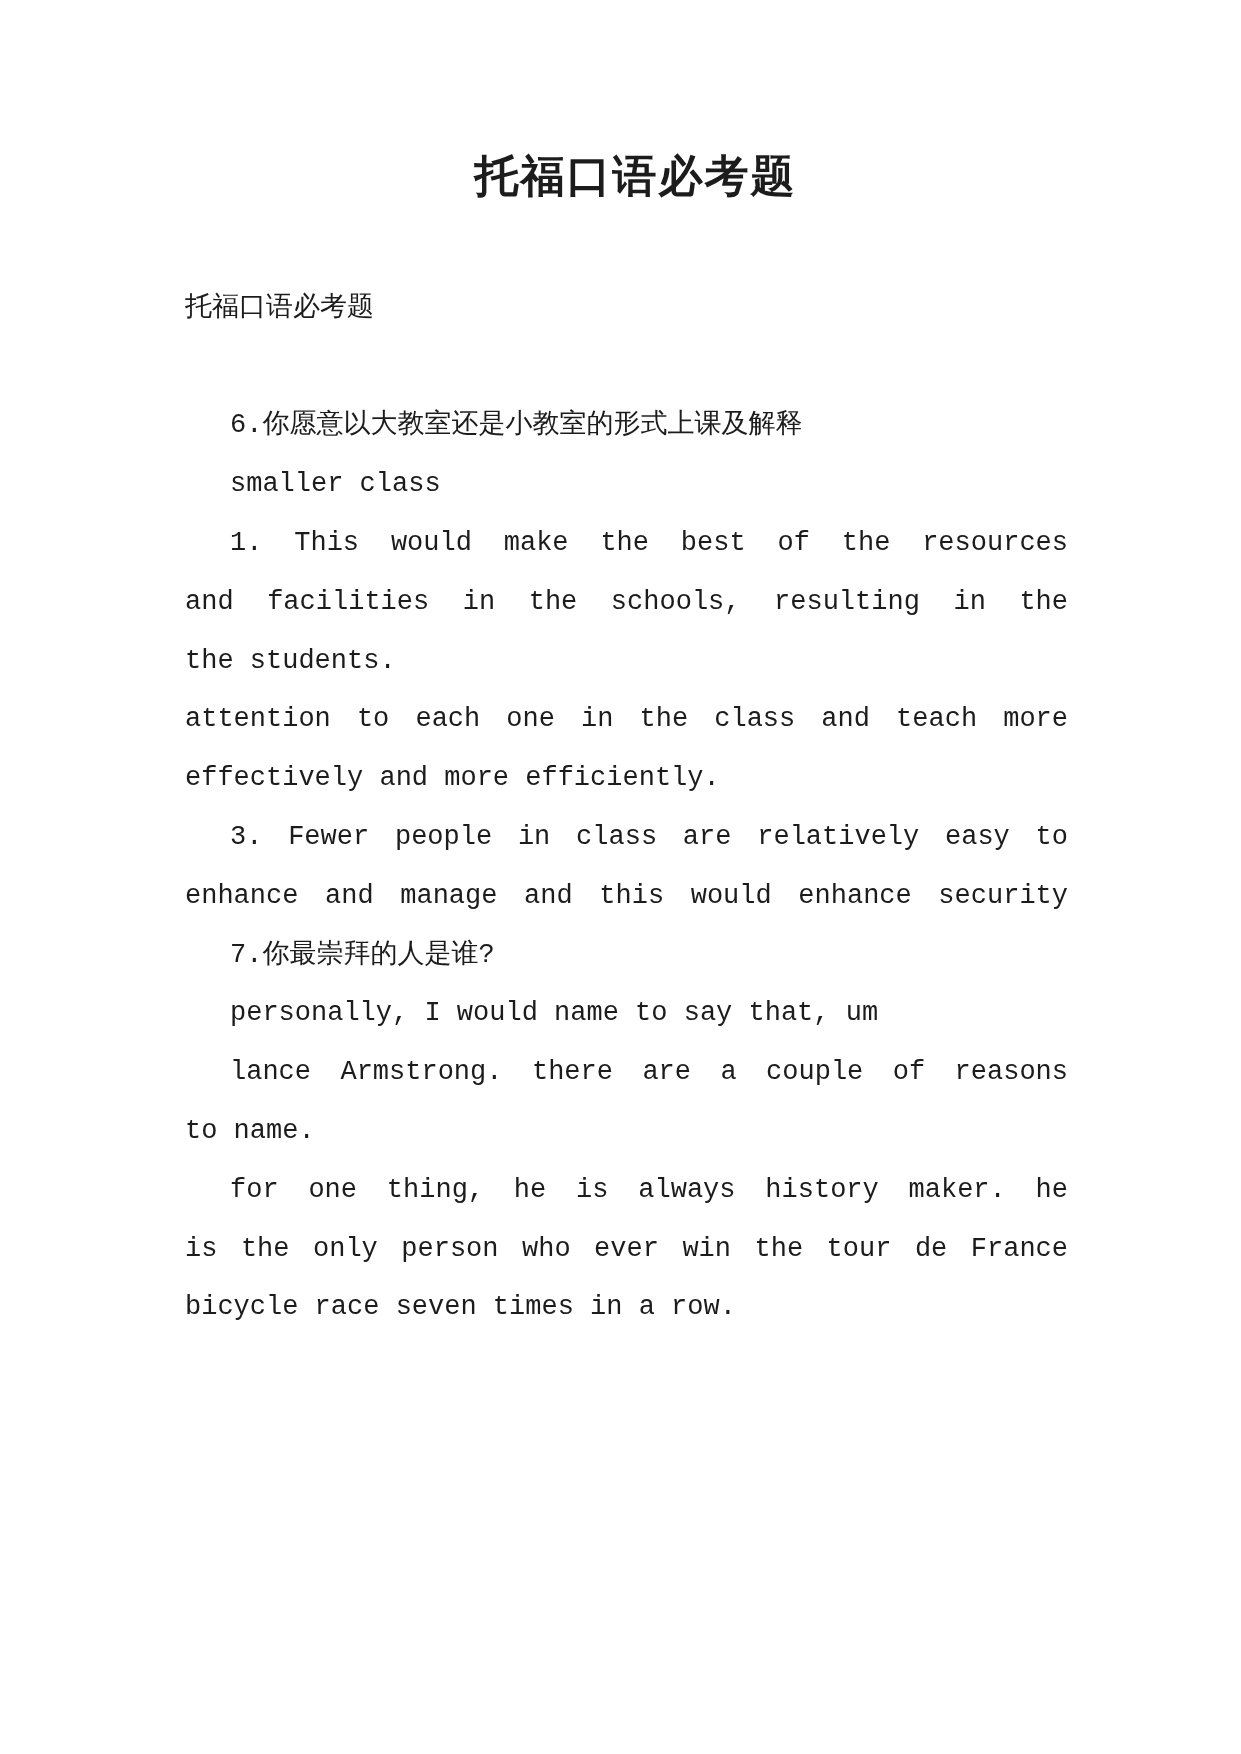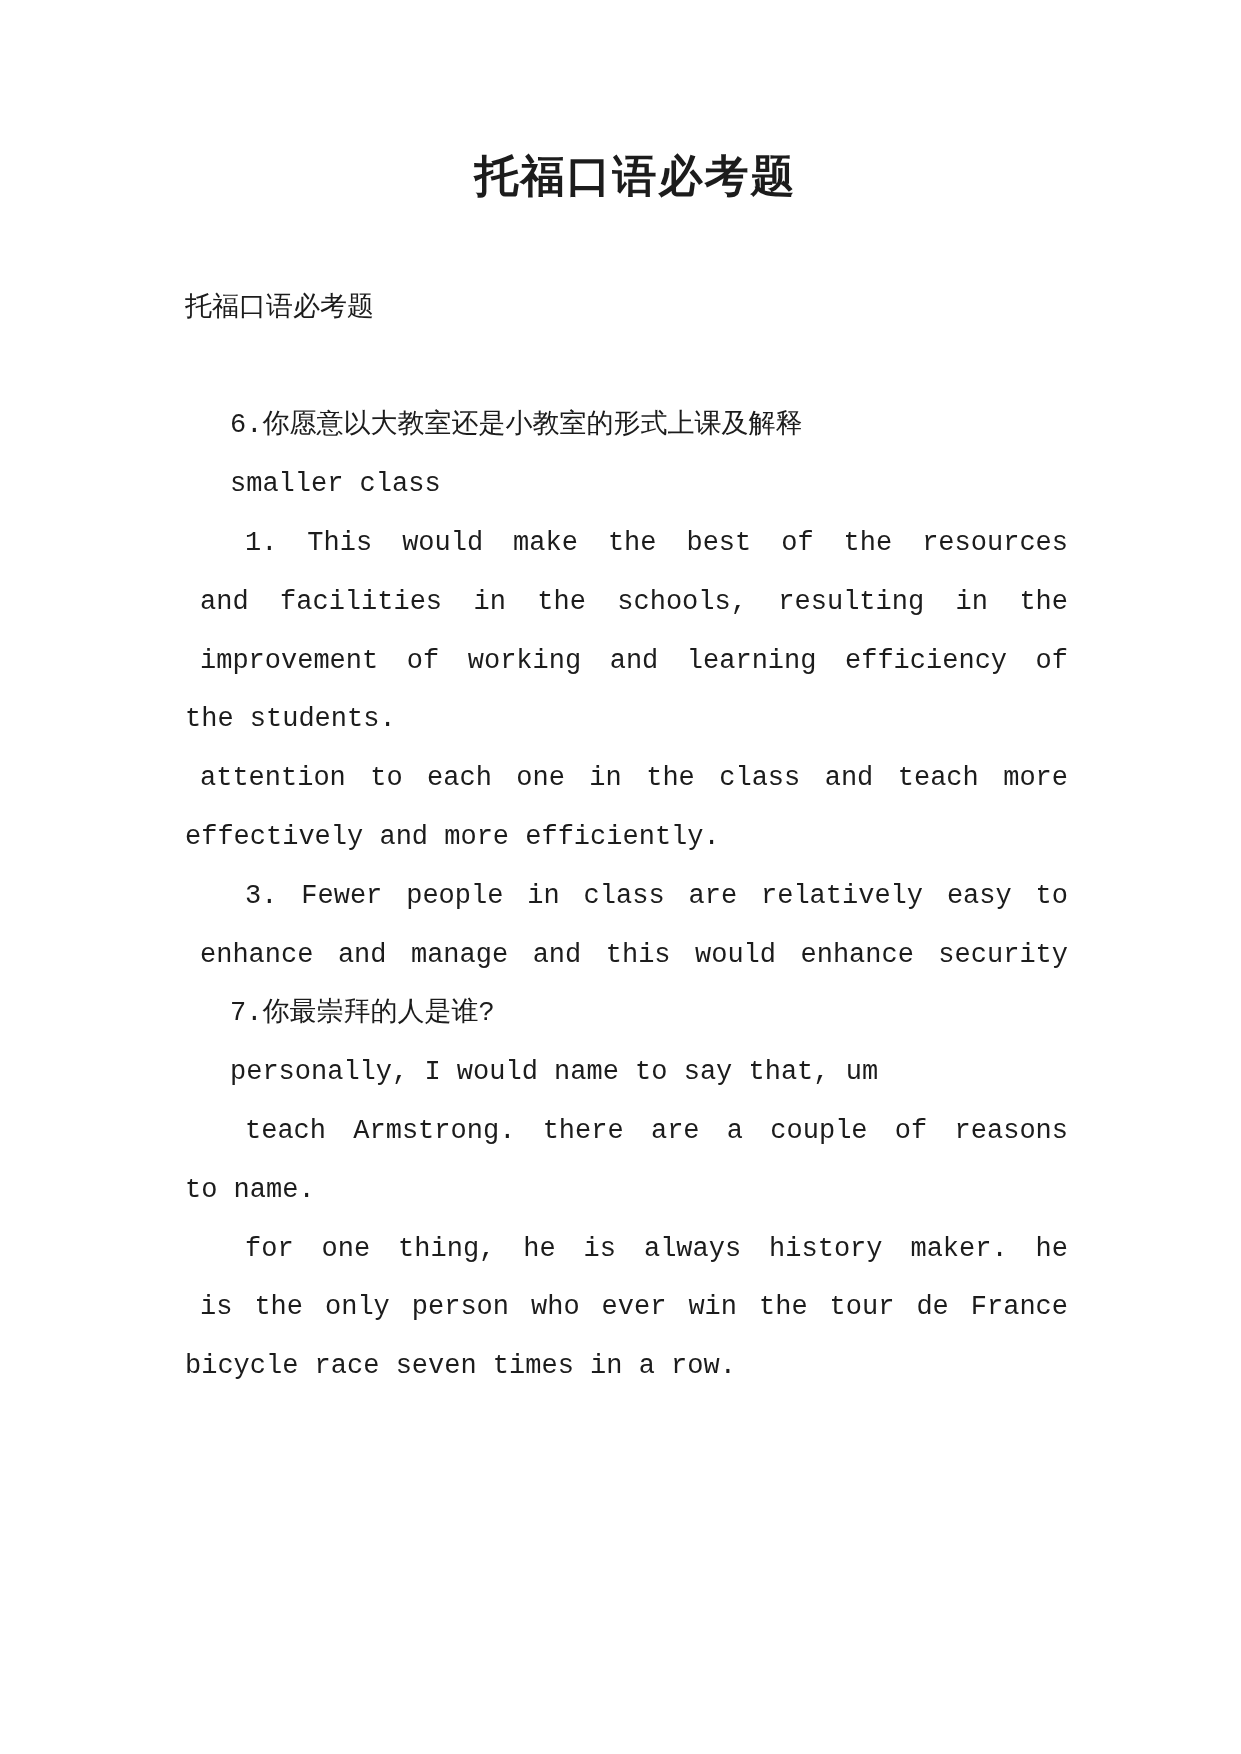--- a/index.html
+++ b/index.html
@@ -37,45 +37,43 @@
     margin: 0;
     white-space: nowrap;
   }
   .ln.indent {
     text-indent: 45px;
   }
   .ln.justify {
     white-space: normal;
     text-align: justify;
     text-align-last: justify;
-    margin-left: 15px;
   }
   .ln.spacer {
     height: 58.8px;
   }
 </style>
 </head>
 <body>
 
 <div class="page">
   <h1 class="doc-title">托福口语必考题</h1>
   <div class="doc-body">
     <p class="ln">托福口语必考题</p>
     <p class="ln spacer"></p>
     <p class="ln indent">6.你愿意以大教室还是小教室的形式上课及解释</p>
     <p class="ln indent">smaller class</p>
     <p class="ln indent justify">1. This would make the best of the resources</p>
     <p class="ln justify">and facilities in the schools, resulting in the</p>
-    <p class="ln justify">improvement of working and learning efficiency of</p>
     <p class="ln">the students.</p>
     <p class="ln justify">attention to each one in the class and teach more</p>
     <p class="ln">effectively and more efficiently.</p>
     <p class="ln indent justify">3. Fewer people in class are relatively easy to</p>
     <p class="ln justify">enhance and manage and this would enhance security</p>
     <p class="ln indent">7.你最崇拜的人是谁?</p>
     <p class="ln indent">personally, I would name to say that, um</p>
-    <p class="ln indent justify">teach Armstrong. there are a couple of reasons</p>
+    <p class="ln indent justify">lance Armstrong. there are a couple of reasons</p>
     <p class="ln">to name.</p>
     <p class="ln indent justify">for one thing, he is always history maker. he</p>
     <p class="ln justify">is the only person who ever win the tour de France</p>
     <p class="ln">bicycle race seven times in a row.</p>
   </div>
 </div>
 
 </body></html>

